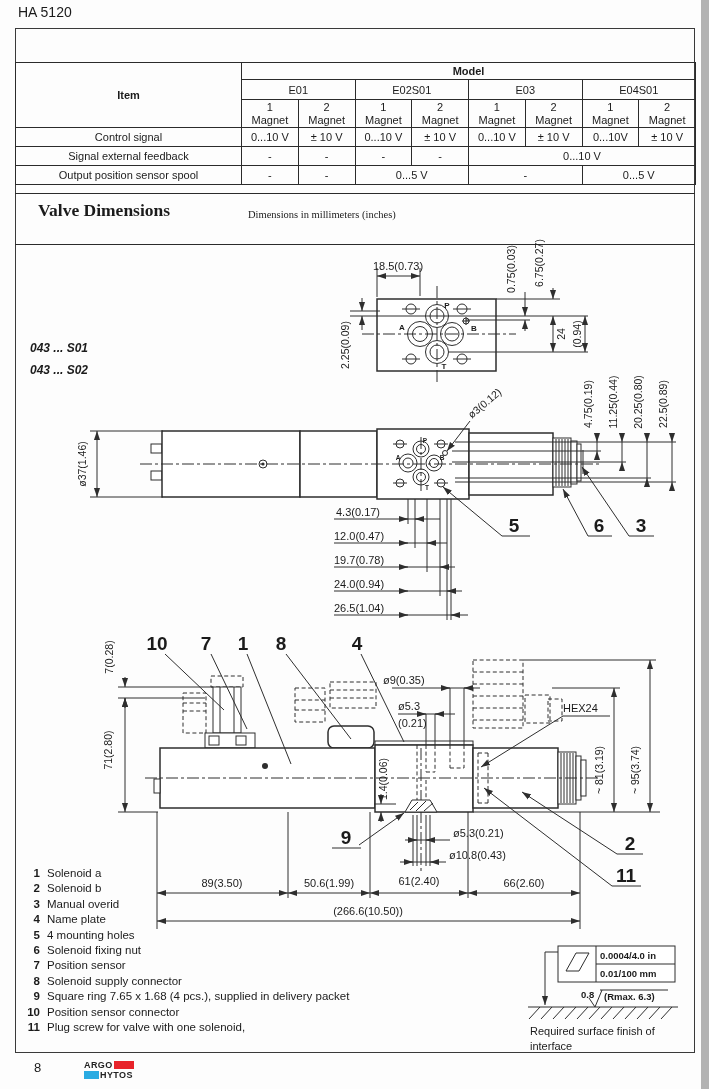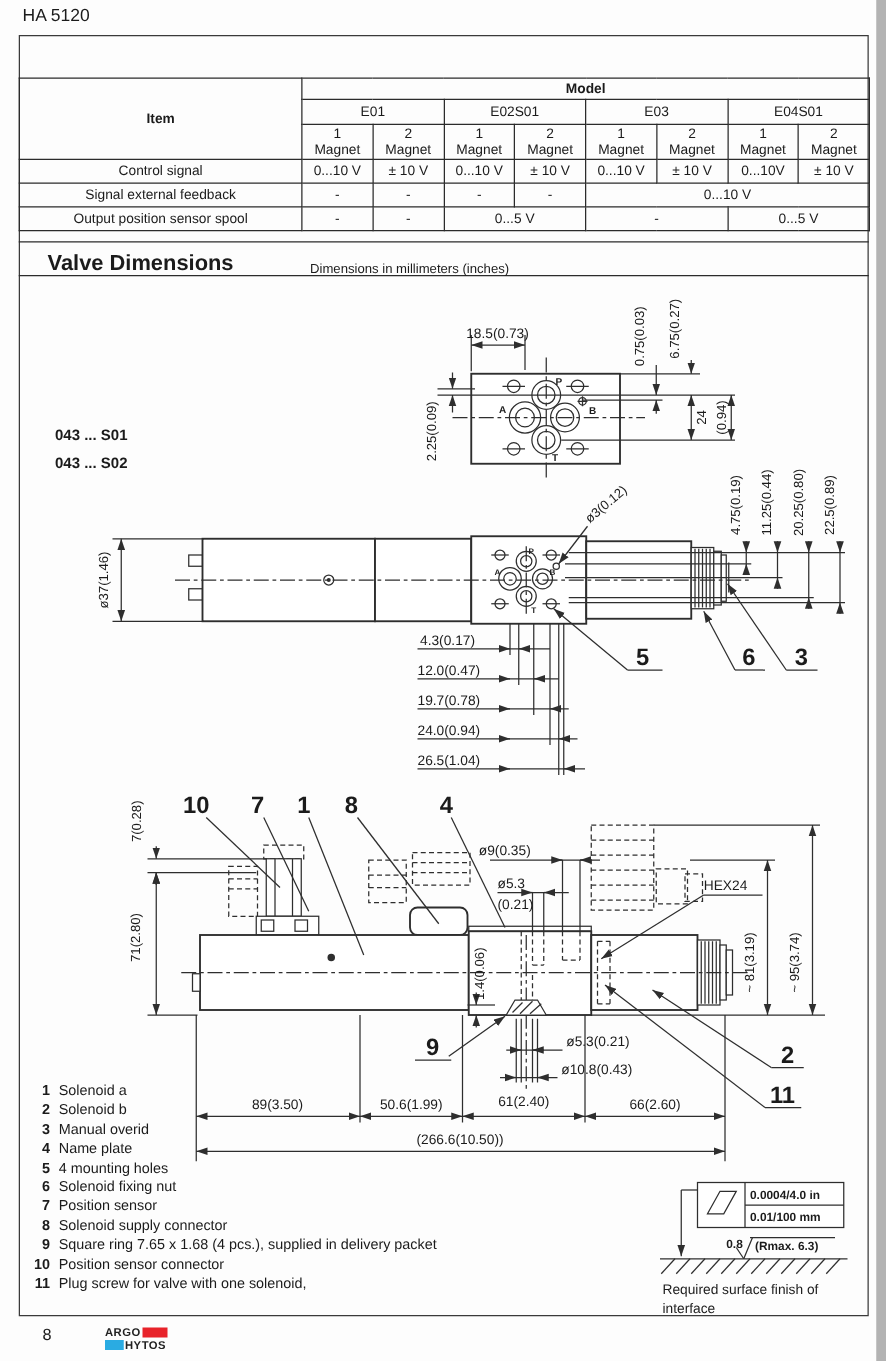--- a/index.html
+++ b/index.html
@@ -5,50 +5,50 @@
   html,body{margin:0;padding:0;background:#e8e8e8;}
   .page{position:relative;width:709px;height:1089px;background:#fdfdfd;
         font-family:"Liberation Sans",sans-serif;color:#1b1b1b;overflow:hidden;}
   .edge-right{position:absolute;right:0;top:0;width:8px;height:1089px;background:#b3b3b3;}
   .doc-code{position:absolute;left:18px;top:4px;font-size:14px;}
   .frame{position:absolute;left:15px;top:28px;width:680px;height:1025px;
          border:1.6px solid #3a3a3a;box-sizing:border-box;}
   .fs-header{position:absolute;left:15px;top:28px;width:680px;height:34px;
              border-bottom:1.4px solid #2b2b2b;box-sizing:border-box;}
   .sec-title{margin:0;padding:7px 0 0 23px;font-size:17.5px;font-weight:700;}
-  .vd-header{position:absolute;left:15px;top:193px;width:680px;height:28px;
-             border-top:1.4px solid #2b2b2b;border-bottom:1.4px solid #2b2b2b;box-sizing:border-box;}
+  .vd-header{position:absolute;left:15px;top:193px;width:680px;height:52px;
+             border-top:1.4px solid #2b2b2b;border-bottom:1.4px solid #2b2b2b;box-sizing:border-box;font-family:Liberation Serif, serif;}
   .vd-sub{position:absolute;left:233px;top:15px;font-size:10.5px;}
   table.fs{position:absolute;left:15px;top:62px;width:680px;border-collapse:collapse;
            table-layout:fixed;font-size:11px;}
   table.fs td,table.fs th{border:1px solid #2b2b2b;padding:0;text-align:center;
            font-weight:400;overflow:hidden;}
   table.fs th.hb{font-weight:700;}
   td.lbl{text-align:left;padding-left:6px;}
   tr.r-model{height:17px;} tr.r-names{height:20px;} tr.r-mag{height:28px;}
   tr.r-data{height:19px;}
   .mnum{line-height:13px;} .mword{line-height:12px;}
-  .variant{position:absolute;left:44px;font-weight:700;font-size:12px;}
+  .variant{position:absolute;left:30px;font-weight:700;font-size:12px;font-style:italic;}
   svg.draw{position:absolute;left:15px;top:229px;}
   .s{stroke:#2e2e2e;stroke-width:1;fill:none;}
   .s14{stroke-width:1.5;}
   .wf{fill:#fff;}
   .cl{stroke-dasharray:12 3 3 3;}
   .dsh{stroke-dasharray:4 2.6;}
   text{font-family:"Liberation Sans",sans-serif;fill:#1b1b1b;font-size:10.5px;}
   .t11{font-size:11px;} .t8{font-size:8px;font-weight:700;} .t6{font-size:6.5px;font-weight:700;}
   .co{font-size:19px;font-weight:700;} .mid{text-anchor:middle;}
   .sf{font-size:9.5px;font-weight:700;}
   .legend{position:absolute;left:24px;top:866px;font-size:11.5px;line-height:15.4px;width:440px;}
   .lrow{white-space:nowrap;}
   .lnum{display:inline-block;width:16px;text-align:right;font-weight:700;margin-right:7px;}
   .lcont{margin-left:23px;}
   .pagenum{position:absolute;left:34px;top:1060px;font-size:13px;}
   .logo{position:absolute;left:84px;top:1061px;}
-  .logo-row{display:flex;align-items:center;height:10px;}
+  .logo-row{display:flex;align-items:flex-start;height:10px;}
   .logo-txt{font-size:9px;font-weight:700;letter-spacing:.4px;color:#222;line-height:9px;}
   .blk-red{width:20px;height:8px;background:#e8232a;margin-left:1px;}
   .blk-blue{width:15px;height:8px;background:#2aabe2;margin-right:1px;}
 </style>
 </head>
 <body>
 
 <div class="page">
   <div class="doc-code">HA 5120</div>
   <div class="frame"></div>

